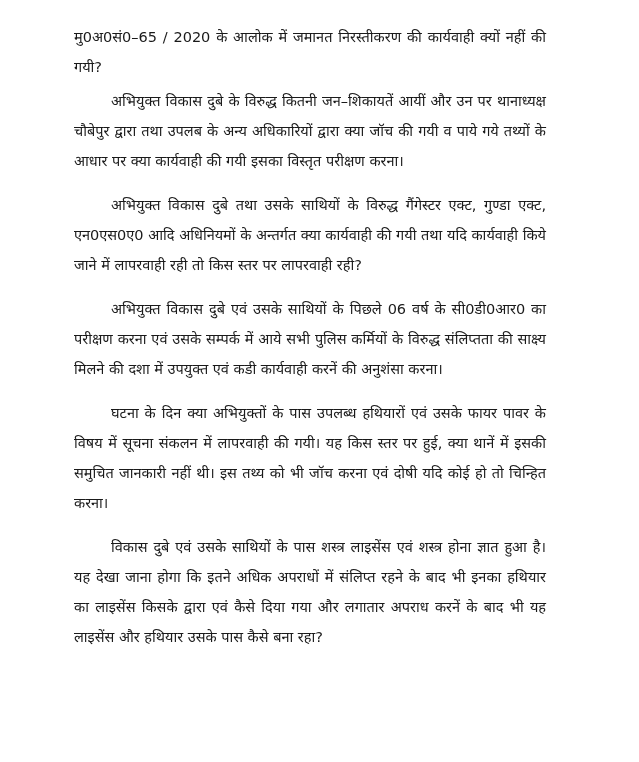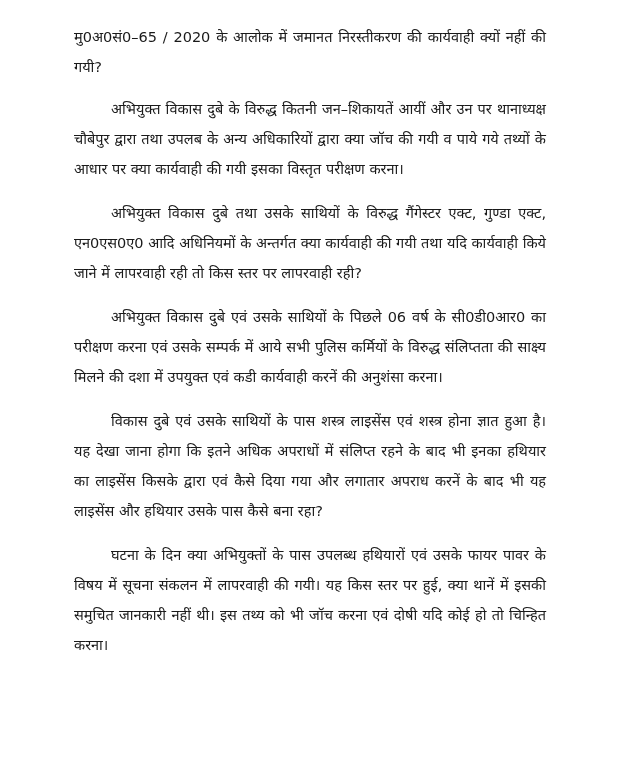--- a/index.html
+++ b/index.html
@@ -5,25 +5,25 @@
   html, body { margin:0; padding:0; background:#ffffff; }
   body { width:639px; height:762px; overflow:hidden; position:relative; }
   .page {
     position:absolute; left:74px; top:22px; width:472px;
     font-family: "DejaVu Sans", sans-serif;
     font-size:14.5px; color:#1a1a1a; line-height:30px;
     text-align:justify;
   }
   .para { margin:0 0 14px 0; text-align:justify; text-align-last:left; }
   .para.indent { text-indent:37px; }
-  .para:first-child { margin-bottom:12px; }
+  .para:first-child { margin-bottom:4px; }
 </style>
 </head>
 <body>
 
 <div class="page">
   <p class="para">मु0अ0सं0–65 / 2020 के आलोक में जमानत निरस्तीकरण की कार्यवाही क्यों नहीं की गयी?</p>
   <p class="para indent">अभियुक्त विकास दुबे के विरुद्ध कितनी जन–शिकायतें आयीं और उन पर थानाध्यक्ष चौबेपुर द्वारा तथा उपलब के अन्य अधिकारियों द्वारा क्या जॉच की गयी व पाये गये तथ्यों के आधार पर क्या कार्यवाही की गयी इसका विस्तृत परीक्षण करना।</p>
   <p class="para indent">अभियुक्त विकास दुबे तथा उसके साथियों के विरुद्ध गैंगेस्टर एक्ट, गुण्डा एक्ट, एन0एस0ए0 आदि अधिनियमों के अन्तर्गत क्या कार्यवाही की गयी तथा यदि कार्यवाही किये जाने में लापरवाही रही तो किस स्तर पर लापरवाही रही?</p>
   <p class="para indent">अभियुक्त विकास दुबे एवं उसके साथियों के पिछले 06 वर्ष के सी0डी0आर0 का परीक्षण करना एवं उसके सम्पर्क में आये सभी पुलिस कर्मियों के विरुद्ध संलिप्तता की साक्ष्य मिलने की दशा में उपयुक्त एवं कडी कार्यवाही करनें की अनुशंसा करना।</p>
+  <p class="para indent">घटना के दिन क्या अभियुक्तों के पास उपलब्ध हथियारों एवं उसके फायर पावर के विषय में सूचना संकलन में लापरवाही की गयी। यह किस स्तर पर हुई, क्या थानें में इसकी समुचित जानकारी नहीं थी। इस तथ्य को भी जॉच करना एवं दोषी यदि कोई हो तो चिन्हित करना।</p>
   <p class="para indent">विकास दुबे एवं उसके साथियों के पास शस्त्र लाइसेंस एवं शस्त्र होना ज्ञात हुआ है। यह देखा जाना होगा कि इतने अधिक अपराधों में संलिप्त रहने के बाद भी इनका हथियार का लाइसेंस किसके द्वारा एवं कैसे दिया गया और लगातार अपराध करनें के बाद भी यह लाइसेंस और हथियार उसके पास कैसे बना रहा?</p>
-  <p class="para indent">घटना के दिन क्या अभियुक्तों के पास उपलब्ध हथियारों एवं उसके फायर पावर के विषय में सूचना संकलन में लापरवाही की गयी। यह किस स्तर पर हुई, क्या थानें में इसकी समुचित जानकारी नहीं थी। इस तथ्य को भी जॉच करना एवं दोषी यदि कोई हो तो चिन्हित करना।</p>
 </div>
 
 </body></html>

